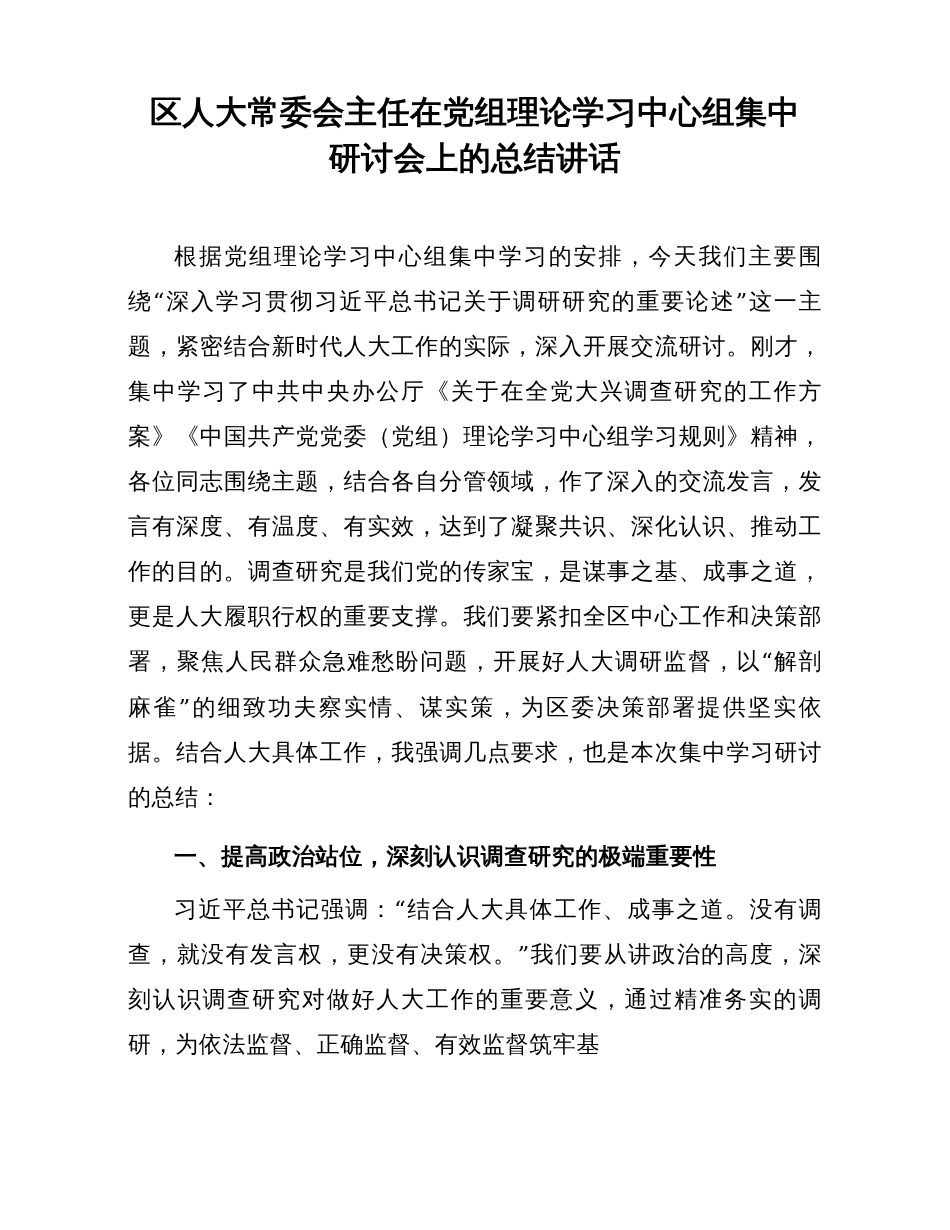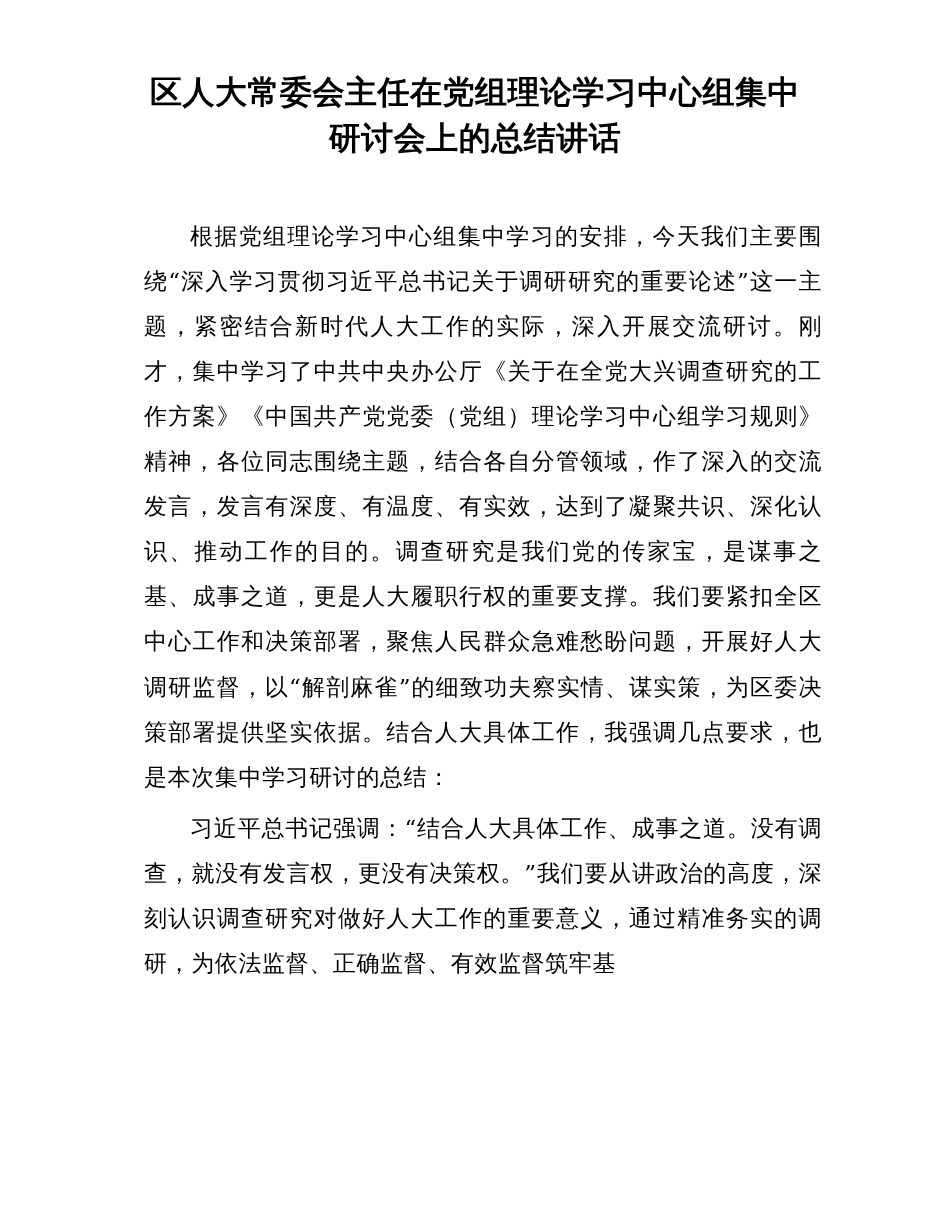--- a/index.html
+++ b/index.html
@@ -6,21 +6,21 @@
     margin: 0;
     padding: 0;
     background: #ffffff;
   }
   .page {
     width: 950px;
     height: 1224px;
     background: #ffffff;
     position: relative;
     box-sizing: border-box;
-    padding: 69px 128px 0 128px;
+    padding: 89px 128px 0 128px;
     font-family: "DejaVu Serif", "Liberation Serif", serif;
     color: #000000;
     overflow: hidden;
   }
   .doc-title {
     font-family: "DejaVu Sans", "Liberation Sans", sans-serif;
     font-weight: bold;
     font-size: 32px;
     line-height: 1.45;
     text-align: center;
@@ -32,21 +32,21 @@
     font-size: 23px;
     line-height: 1.9;
     margin: 0 0 8px 0;
     letter-spacing: 0.6px;
   }
   .para {
     font-size: 23px;
     line-height: 1.96;
     text-align: justify;
     text-justify: inter-ideograph;
-    margin: 0 0 6px 16px;
+    margin: 0 0 6px 0;
     text-indent: 2em;
     letter-spacing: 0.6px;
   }
   .heading2 {
     font-family: "DejaVu Sans", "Liberation Sans", sans-serif;
     font-weight: bold;
     font-size: 23px;
     line-height: 1.96;
     margin: 14px 0 8px 0;
     text-indent: 2em;
@@ -56,16 +56,17 @@
 </head>
 <body>
 
 <div class="page">
 
   <h1 class="doc-title">区人大常委会主任在党组理论学习中心组集中研讨会上的总结讲话</h1>
 
 
   <p class="para">根据党组理论学习中心组集中学习的安排，今天我们主要围绕“深入学习贯彻习近平总书记关于调研研究的重要论述”这一主题，紧密结合新时代人大工作的实际，深入开展交流研讨。刚才，集中学习了中共中央办公厅《关于在全党大兴调查研究的工作方案》《中国共产党党委（党组）理论学习中心组学习规则》精神，各位同志围绕主题，结合各自分管领域，作了深入的交流发言，发言有深度、有温度、有实效，达到了凝聚共识、深化认识、推动工作的目的。调查研究是我们党的传家宝，是谋事之基、成事之道，更是人大履职行权的重要支撑。我们要紧扣全区中心工作和决策部署，聚焦人民群众急难愁盼问题，开展好人大调研监督，以“解剖麻雀”的细致功夫察实情、谋实策，为区委决策部署提供坚实依据。结合人大具体工作，我强调几点要求，也是本次集中学习研讨的总结：</p>
 
+  <h2 class="heading2">一、提高政治站位，深刻认识调查研究的极端重要性</h2>
 
   <p class="para">习近平总书记强调：“结合人大具体工作、成事之道。没有调查，就没有发言权，更没有决策权。”我们要从讲政治的高度，深刻认识调查研究对做好人大工作的重要意义，通过精准务实的调研，为依法监督、正确监督、有效监督筑牢基</p>
 
 </div>
 
 </body></html>

